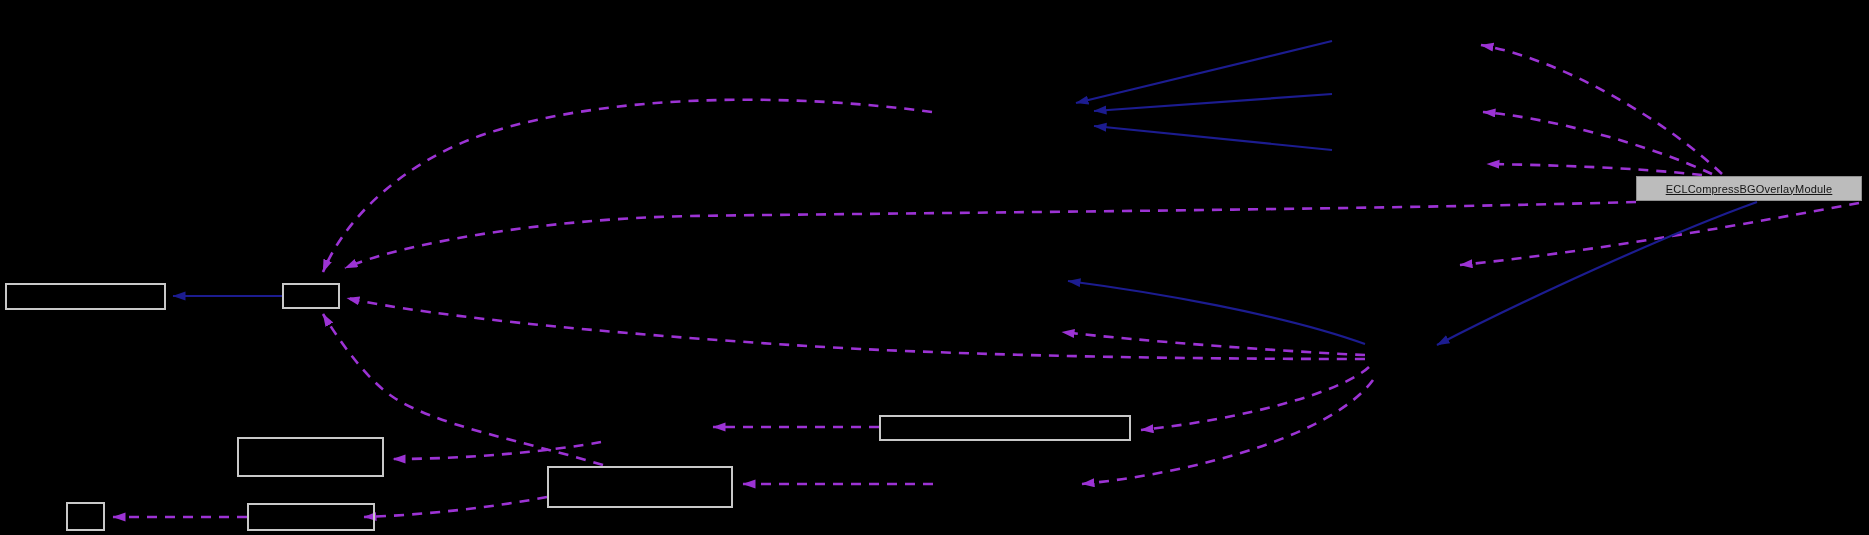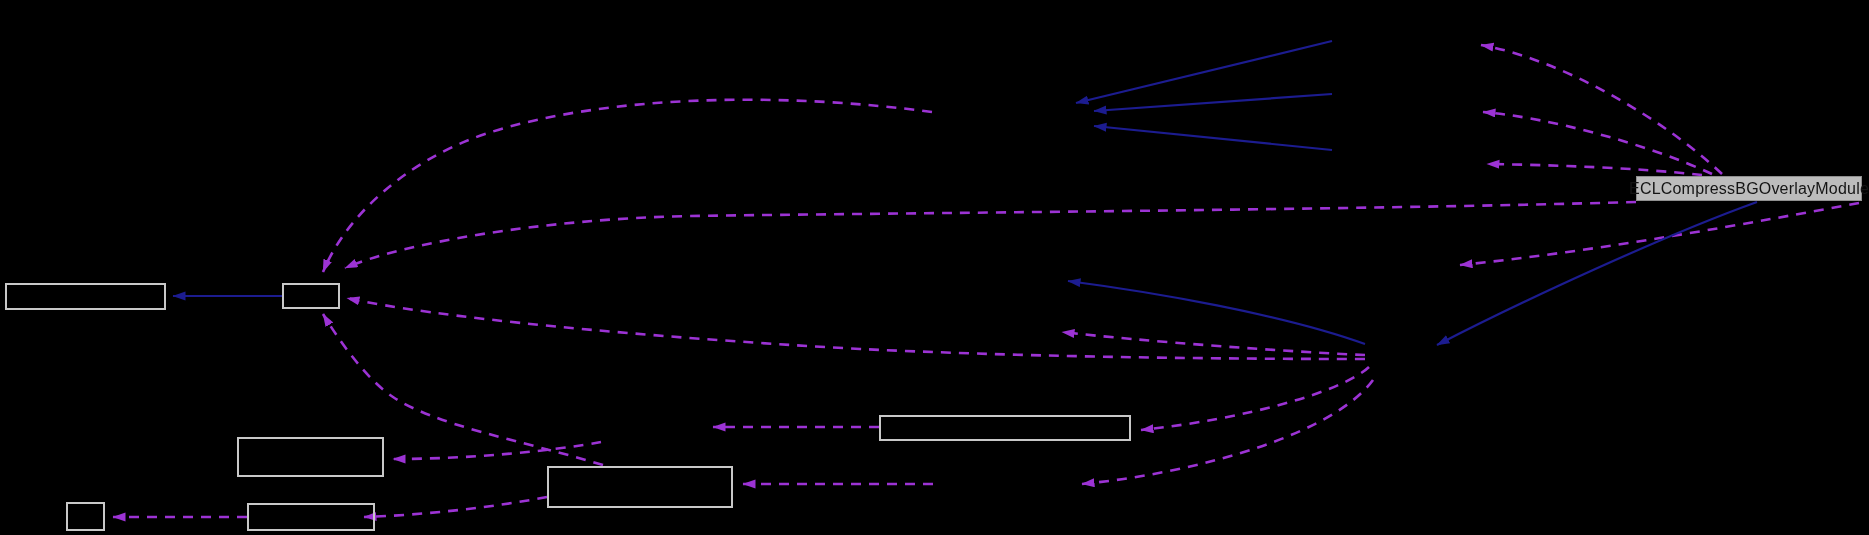--- a/index.html
+++ b/index.html
@@ -1,21 +1,21 @@
 <!DOCTYPE html>
 <html><head>
 <meta charset="utf-8">
 <style>
   html,body{margin:0;padding:0;background:#000;}
   .canvas{position:relative;width:1869px;height:535px;background:#000;overflow:hidden;
           font-family:"Liberation Sans","DejaVu Sans",sans-serif;}
   .canvas svg{position:absolute;left:0;top:0;}
   .gnode{position:absolute;box-sizing:border-box;background:transparent;}
   .label-node{position:absolute;box-sizing:border-box;display:flex;align-items:center;
-              justify-content:center;font-size:16px;letter-spacing:0.2px;}
+              justify-content:center;font-size:11px;letter-spacing:0.2px;text-decoration:underline;}
 </style>
 </head>
 <body>
 
 <div class="canvas" id="canvas" style="width: 1869px; height: 535px; background: rgb(0, 0, 0);">
   <svg id="edge-layer" width="1869" height="535">
       <defs>
         <marker id="ah-d" markerUnits="userSpaceOnUse" markerWidth="14" markerHeight="10" refX="12.5" refY="4.5" orient="auto">
           <path d="M0,0 L13,4.5 L0,9 Z" fill="#9c33d4"></path>
         </marker>

